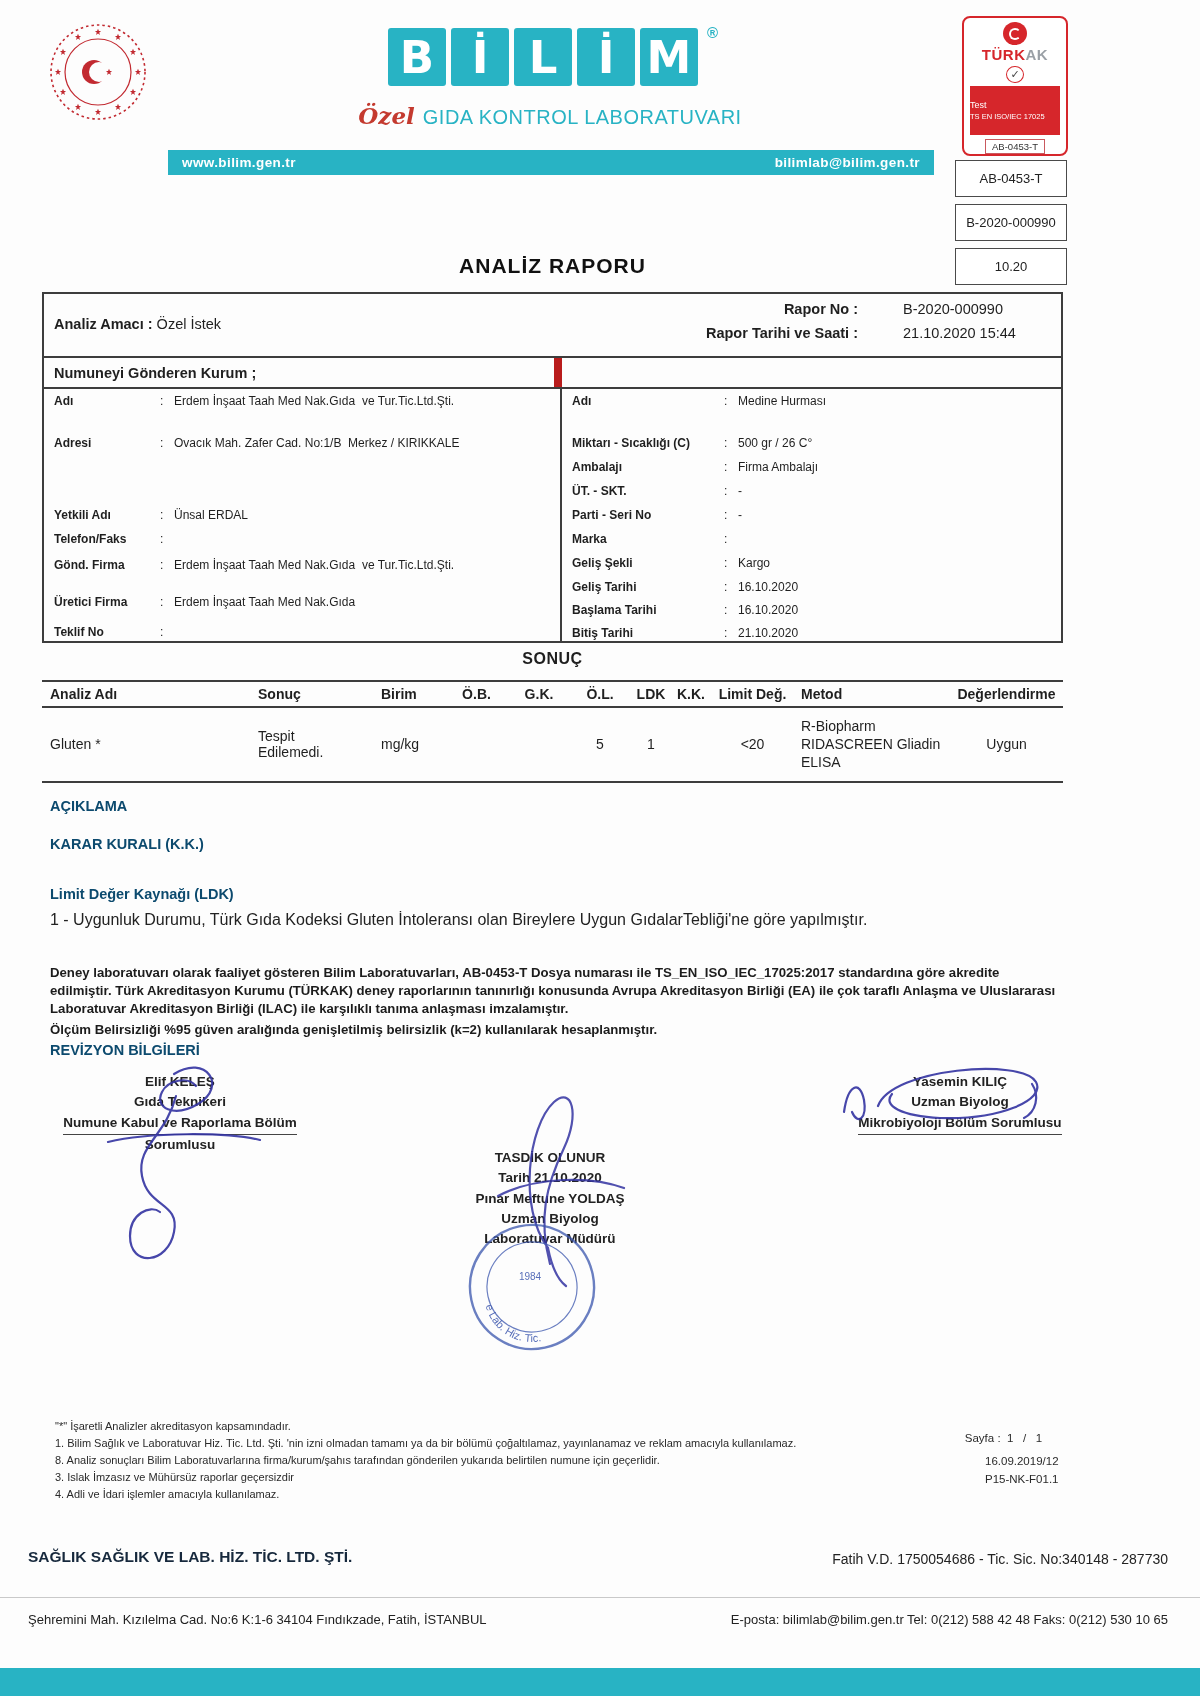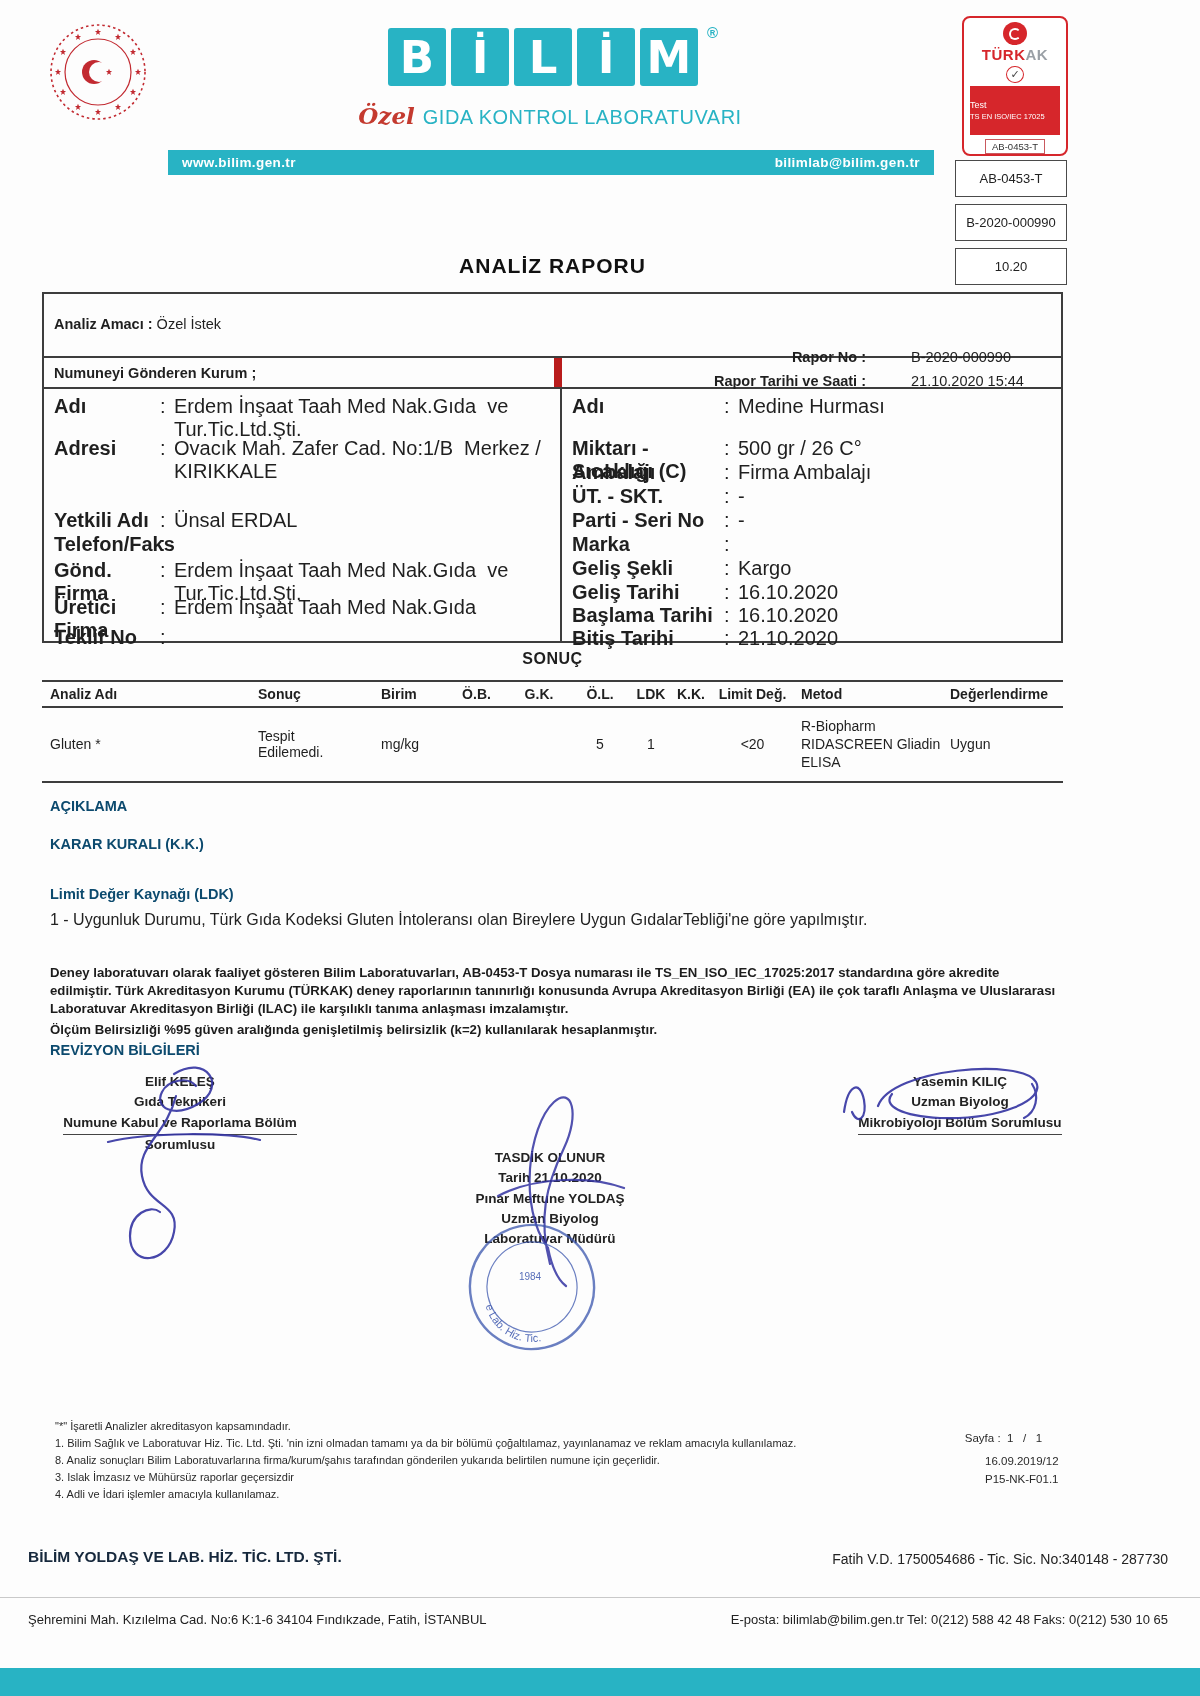--- a/index.html
+++ b/index.html
@@ -30,45 +30,45 @@
   .turkak-code { font-size:9.5px; color:#333; border:1px solid #c9595e; padding:1px 6px; margin-top:4px; }
   .refboxes { width:112px; display:flex; flex-direction:column; gap:7px; }
   .refbox { height:37px; border:1.5px solid #4a4a4a; display:flex; align-items:center; justify-content:center; font-size:13px; color:#222; background:#fff; }
   .title { text-align:center; font-size:21px; font-weight:bold; letter-spacing:1px; color:#111; }
 
   
   .info-table { border:2px solid #3d3d3d; background:#fdfdfd; }
   .purpose-row { height:64px; border-bottom:2px solid #3d3d3d; position:relative; }
   .purpose-kv { position:absolute; left:10px; top:22px; font-size:14.5px; }
   .lbl { font-weight:bold; }
-  .rapor { position:absolute; right:20px; top:7px; width:380px;margin-top:48px; }
+  .rapor { position:absolute; right:28px; top:7px; width:380px; }
   .rapor-row { display:flex; justify-content:flex-end; align-items:baseline; margin-bottom:8px; font-size:14.5px; }
   .rlbl { font-weight:bold; text-align:right; }
   .rval { width:130px; text-align:left; margin-left:45px; white-space:nowrap; }
   .heads-row { height:31px; border-bottom:2px solid #3d3d3d; display:flex; font-weight:bold; font-size:14.5px; }
   .cell-l { width:518px; border-right:8px solid #b91c1c; padding-left:10px; display:flex; align-items:center; }
   .cell-r { flex:1; padding-left:8px; display:flex; align-items:center; }
   .body-row { display:flex; height:252px; }
   .body-l { width:518px; border-right:2px solid #3d3d3d; position:relative; }
   .body-r { flex:1; position:relative; }
-  .irow { position:absolute; left:10px; right:6px; display:flex; font-size:20px; line-height:1.15; }
+  .irow { position:absolute; left:10px; right:6px; display:flex; font-size:12px; line-height:1.15; }
   .ilbl { width:106px; font-weight:bold; flex-shrink:0; }
   .body-r .ilbl { width:152px; }
   .icolon { width:14px; flex-shrink:0; }
   .ival { flex:1; white-space:pre-wrap; }
 
   
   .sonuc-title { text-align:center; font-weight:bold; font-size:16px; letter-spacing:.5px; }
   .res-head { display:flex; border-top:2px solid #3d3d3d; border-bottom:2px solid #3d3d3d; height:28px; align-items:center; font-weight:bold; font-size:14px; }
   .res-row { display:flex; border-bottom:2px solid #3d3d3d; padding:9px 0; font-size:14px; align-items:center; }
   .c { flex-shrink:0; }
   .c1{width:208px;padding-left:8px;} .c2{width:125px;padding-left:8px;padding-right:34px;}
   .c3{width:70px;padding-left:6px;} .c4{width:63px;text-align:center;} .c5{width:62px;text-align:center;}
   .c6{width:60px;text-align:center;} .c7{width:42px;text-align:center;} .c8{width:38px;text-align:center;}
-  .c9{width:85px;text-align:center;} .c10{width:155px;padding-left:6px;line-height:1.3;} .c11{width:113px;}
+  .c9{width:85px;text-align:center;} .c10{width:155px;padding-left:6px;line-height:1.3;} .c11{width:113px;text-align:center;}
 
   
   .h-bold { font-weight:bold; font-size:14.5px; color:#0c4a6e; }
   .note-text { font-size:16px; color:#222; }
   .abbr span { font-weight:bold; font-size:13.5px; display:inline-block; }
   .para { font-size:13.2px; font-weight:600; color:#1c1c1c; line-height:1.36; }
   .para-bold { font-weight:bold; margin-top:3px; }
 
   
   .sig-block { text-align:center; font-size:13.5px; font-weight:bold; color:#222; line-height:1.5; }
@@ -386,20 +386,20 @@
     <div>8.   Analiz sonuçları Bilim Laboratuvarlarına firma/kurum/şahıs tarafından gönderilen yukarıda belirtilen numune için geçerlidir.</div>
     <div>3.   Islak İmzasız ve Mühürsüz raporlar geçersizdir</div>
     <div>4.   Adli ve İdari işlemler amacıyla kullanılamaz.</div>
   </div>
   <div class="abs fnote-meta" style="left:952px;top:1420px">
     <span>Sayfa :</span>&nbsp;&nbsp;<span>1   /   1</span>
   </div>
   <div class="abs fnote-meta" style="left:985px;top:1455px">16.09.2019/12</div>
   <div class="abs fnote-meta" style="left:985px;top:1473px">P15-NK-F01.1</div>
 
-  <div class="abs footer-company" style="left:28px;top:1548px">BİLİM YOLDAŞ VE LAB. HİZ. TİC. LTD. ŞTİ.</div>
+  <div class="abs footer-company" style="left:28px;top:1548px">SAĞLIK SAĞLIK VE LAB. HİZ. TİC. LTD. ŞTİ.</div>
   <div class="abs footer-reg" style="right:32px;top:1551px">Fatih V.D. 1750054686 - Tic. Sic. No:340148 - 287730</div>
   <div class="abs footer-line" style="left:0;top:1597px;width:1200px"></div>
   <div class="abs footer-address" style="left:28px;top:1612px">Şehremini Mah. Kızılelma Cad. No:6  K:1-6   34104 Fındıkzade, Fatih, İSTANBUL</div>
   <div class="abs footer-address" style="right:32px;top:1612px">E-posta: bilimlab@bilim.gen.tr  Tel: 0(212) 588 42 48    Faks: 0(212) 530 10 65</div>
   <div class="abs footer-bar" style="left:0;top:1668px;width:1200px;height:28px"></div>
 
 </div>
 
 </body></html>

